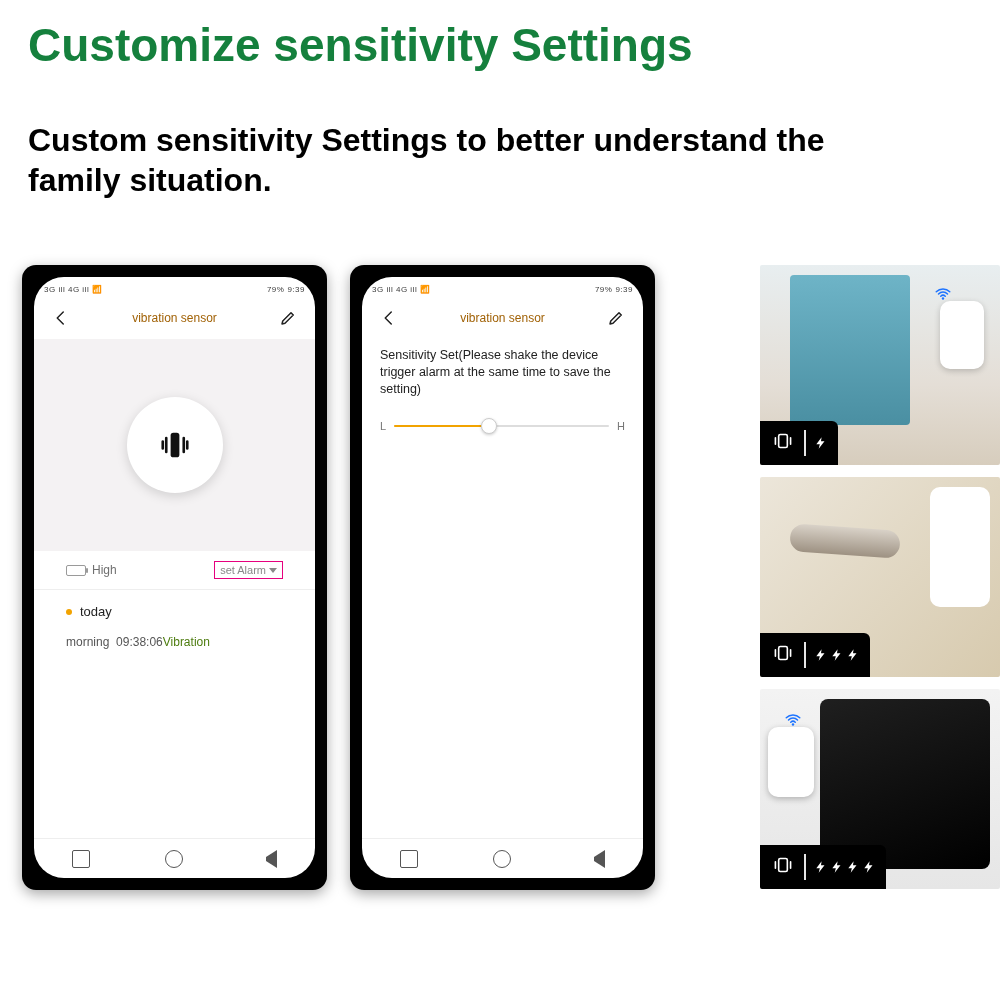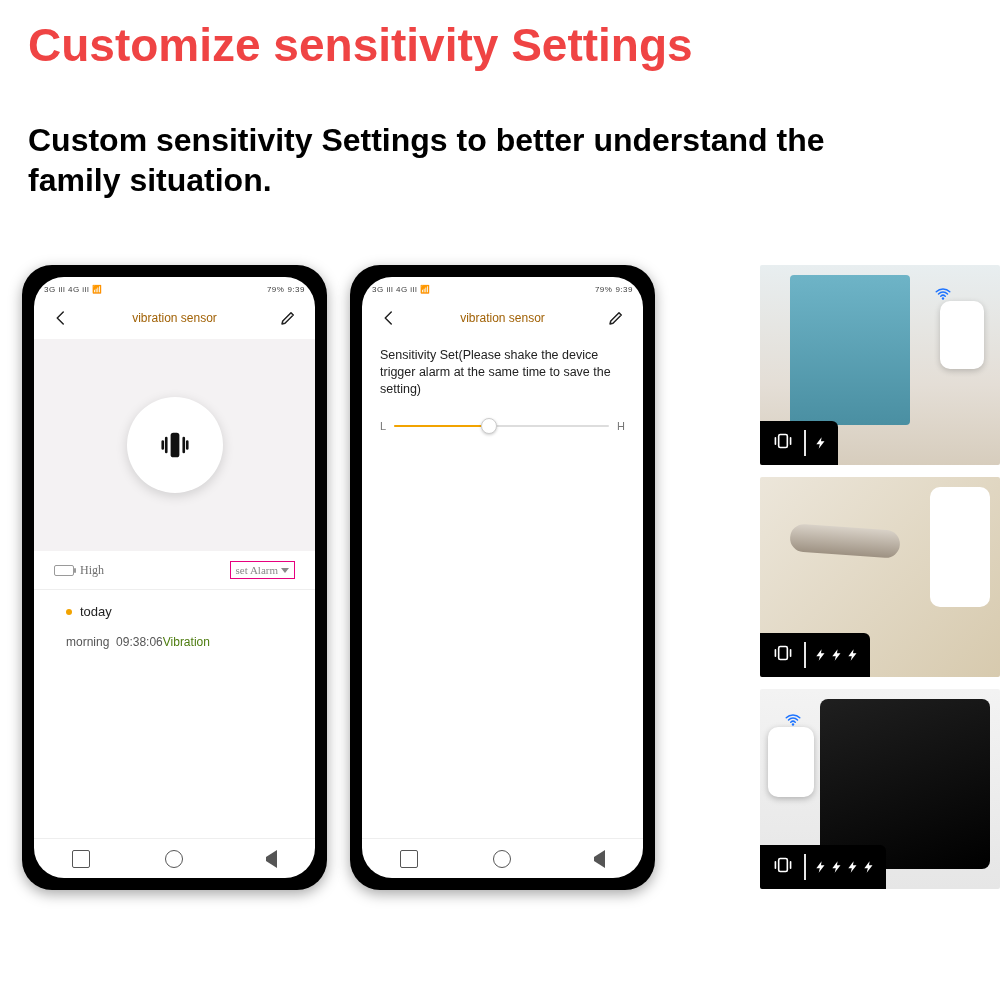--- a/index.html
+++ b/index.html
@@ -10,39 +10,39 @@
     font-family: Arial, Helvetica, sans-serif;
     position: relative;
     overflow: hidden;
   }
   .heading {
     position: absolute;
     top: 18px;
     left: 28px;
     font-size: 46px;
     font-weight: 700;
-    color: #ef4444;
+    color: #15803d;
   }
   .subtext {
     position: absolute;
     top: 120px;
     left: 28px;
     font-size: 32px;
     font-weight: 700;
     color: #000;
     line-height: 1.25;
     max-width: 800px;
   }
 
   
   .phone {
     position: absolute;
     width: 305px;
     height: 625px;
-    border-radius: 30px;
+    border-radius: 14px;
     background: #000;
     box-shadow: 0 4px 14px rgba(0,0,0,.35);
   }
   .phone.p1 { top: 265px; left: 22px; }
   .phone.p2 { top: 265px; left: 350px; }
 
   .phone .screen {
     position: absolute;
     inset: 12px;
     border-radius: 30px;
@@ -89,25 +89,24 @@
     width: 96px; height:96px;
     border-radius:50%;
     background:#fff;
     box-shadow:0 3px 12px rgba(0,0,0,.15);
     display:flex;align-items:center;justify-content:center;
   }
   .sensor-circle svg { width:42px;height:42px; }
 
   .battery-row{
     display:flex;justify-content:space-between;align-items:center;
-    padding:10px 20px;
+    padding:10px 32px;
     font-size:12px;
     color:#6f6f6f;
     border-bottom:1px solid #eee;
-    font-family:Liberation Serif, serif;
   }
   .battery-row .left{display:flex;align-items:center;gap:6px;}
   .battery-icon{width:20px;height:11px;border:1px solid #9a9a9a;border-radius:2px;position:relative;}
   .battery-icon::after{content:"";position:absolute;right:-3px;top:2px;width:2px;height:5px;background:#9a9a9a;border-radius:1px;}
   .set-alarm{
     border:1px solid #e6007e;
     color:#888;
     font-size:11px;
     padding:2px 5px;
     display:flex;align-items:center;gap:3px;

